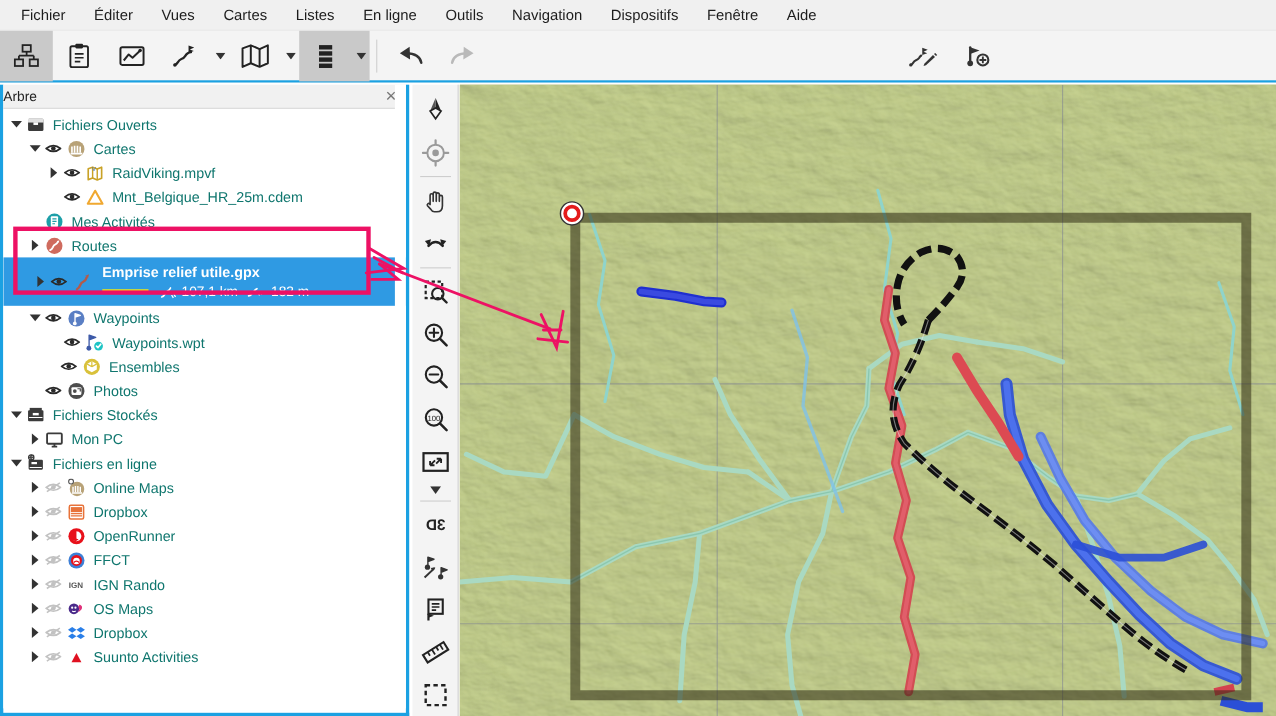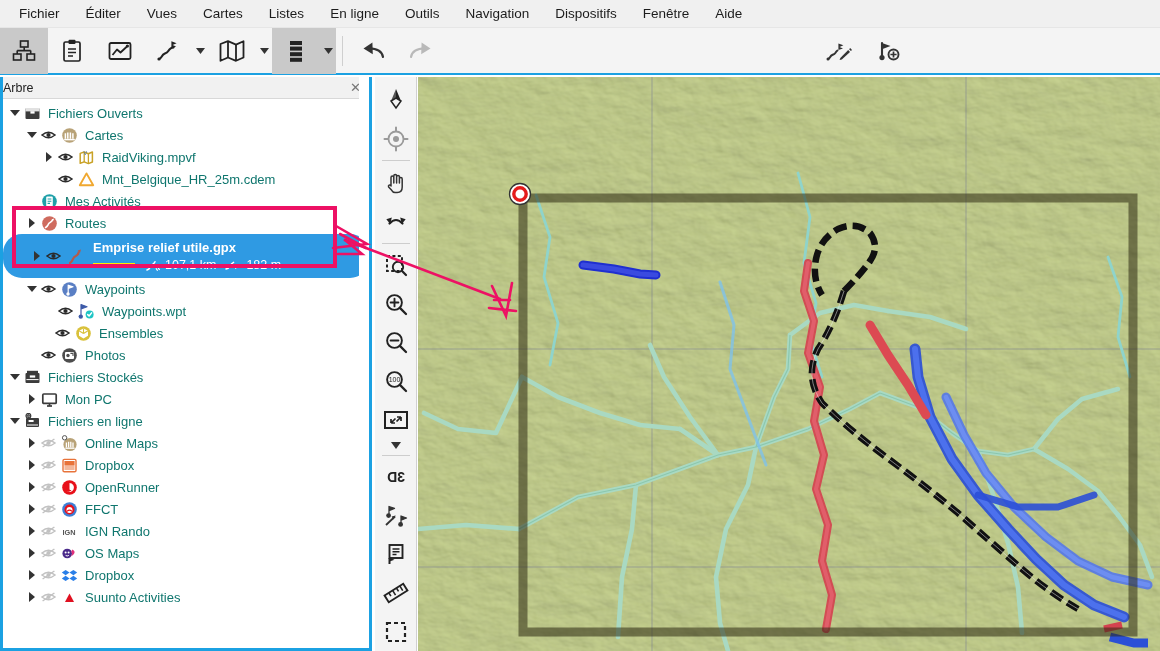--- a/index.html
+++ b/index.html
@@ -63,21 +63,20 @@
     position: relative; height: 545px; overflow: hidden; padding-top: 3px;
     background: #ffffff;
   }
   .tree-row {
     display: flex; align-items: center; height: 22px;
     font-size: 13px; color: #0f766e; white-space: nowrap; cursor: default;
   }
   .tree-row.sel {
     background: #2f9ae3; color: #ffffff; height: 44px;
     align-items: center;
-    border-radius: 19px;
   }
   .twisty {
     width: 12px; height: 22px; display: flex; align-items: center;
     justify-content: center; flex: 0 0 12px;
   }
   .tri-down { width: 0; height: 0; border-left: 5px solid transparent;
     border-right: 5px solid transparent; border-top: 6px solid #333; }
   .tri-right { width: 0; height: 0; border-top: 5px solid transparent;
     border-bottom: 5px solid transparent; border-left: 6px solid #333; }
   .eye { width: 20px; display: flex; justify-content: center; flex: 0 0 20px; }

